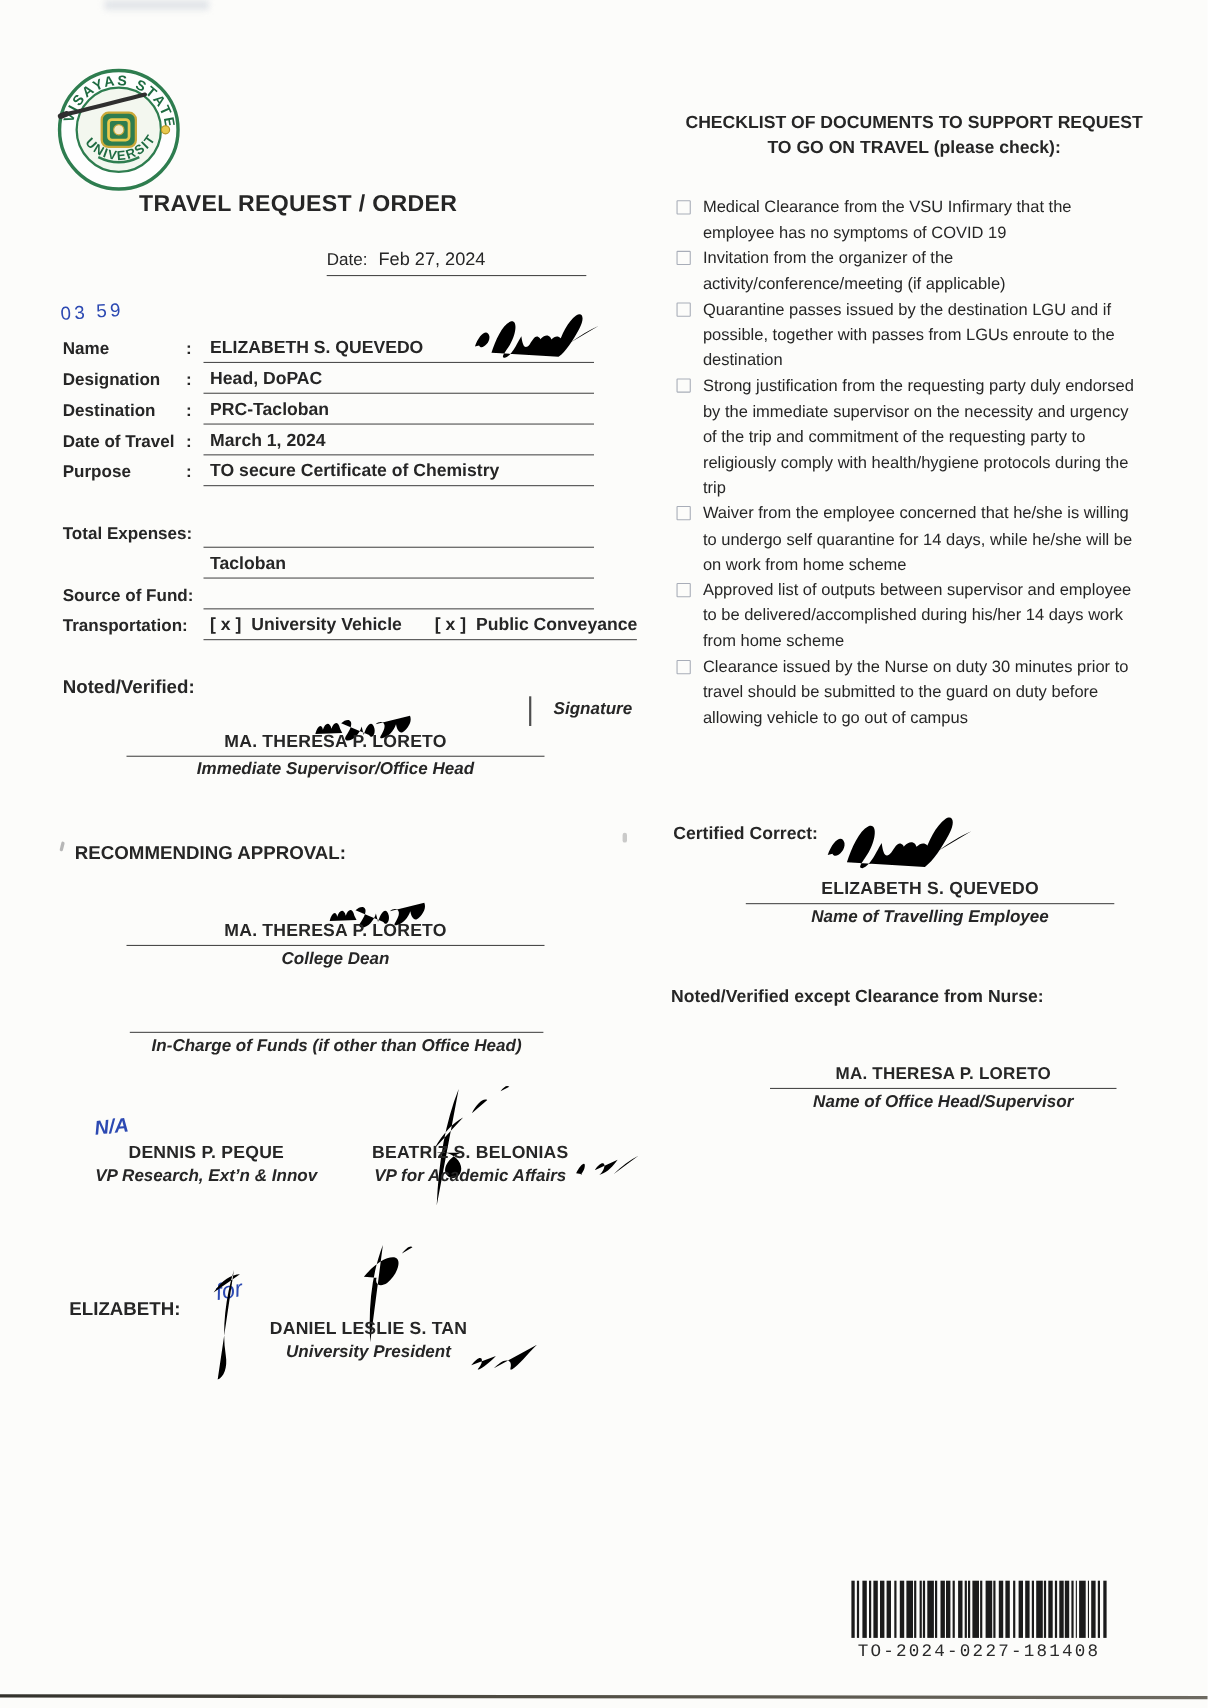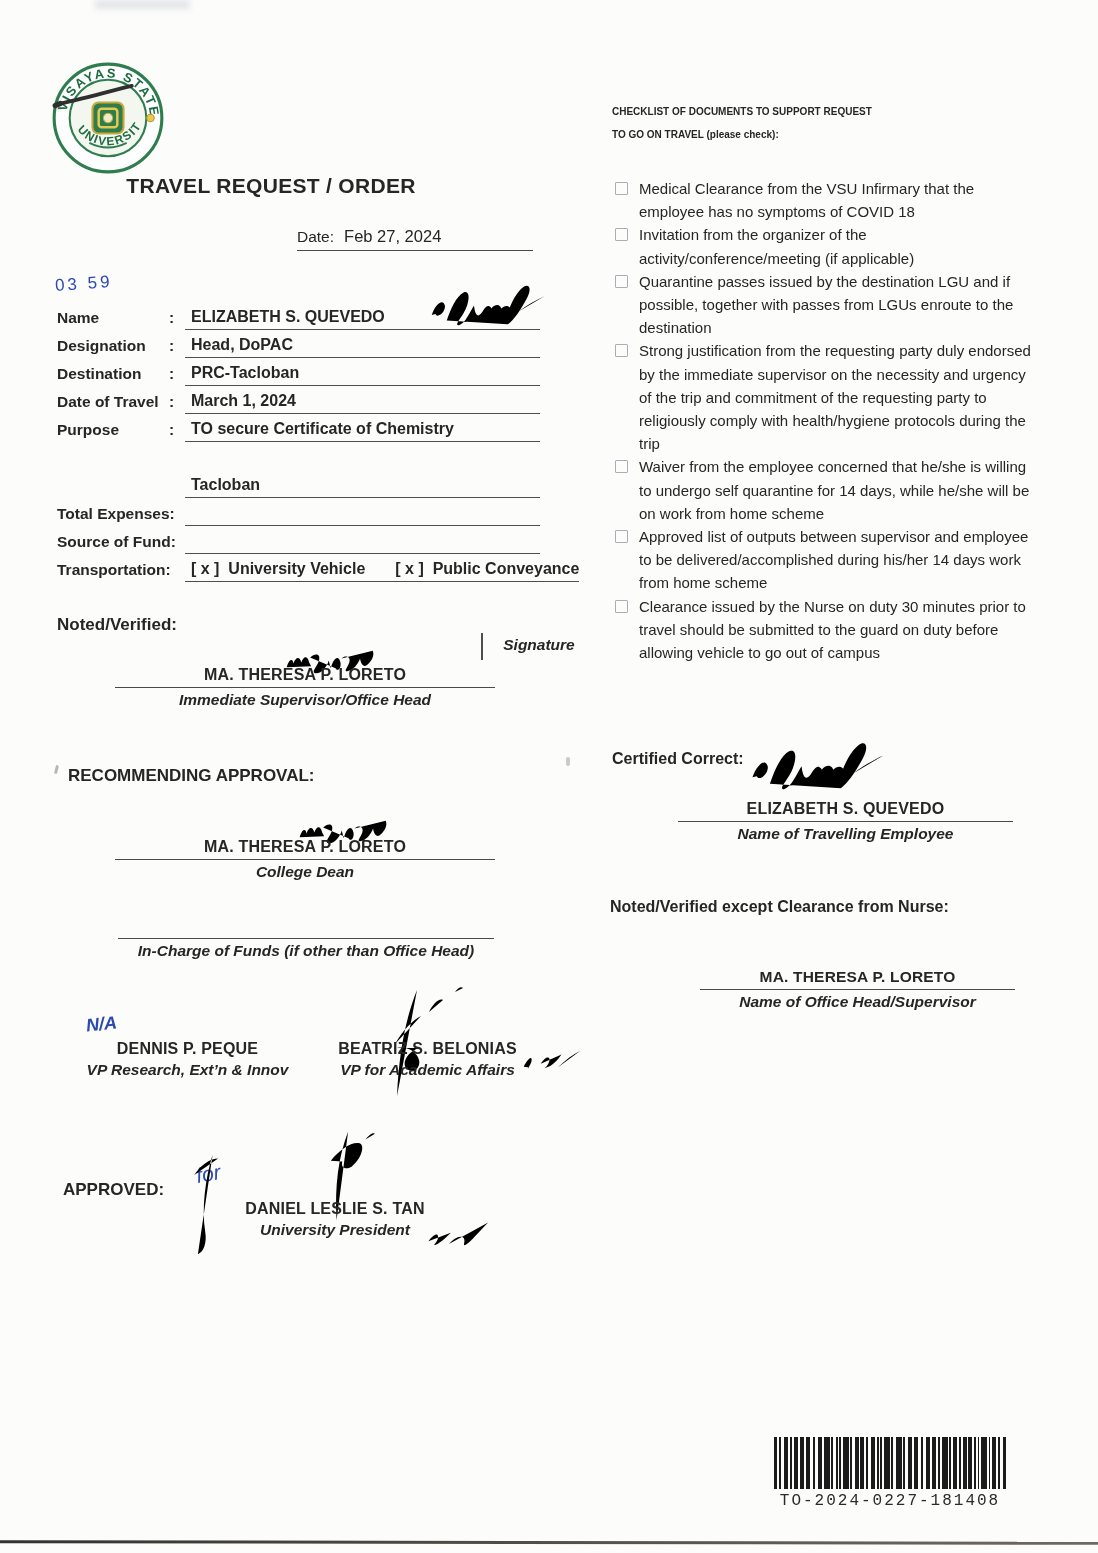--- a/index.html
+++ b/index.html
@@ -38,21 +38,21 @@
   .sec-heading{font-weight:bold;font-size:17px;}
 
   
   .sigblock{position:absolute;text-align:center;}
   .signame{font-weight:bold;font-size:16px;letter-spacing:.2px;}
   .sigline{border-top:1.6px solid #4a4a4a;margin-top:3px;}
   .sigtitle{font-weight:bold;font-style:italic;font-size:15.5px;margin-top:3px;}
 
   
   .checklist{left:612px;top:100px;width:438px;}
-  .chk-head{font-weight:bold;font-size:10px;line-height:23px;margin-bottom:31px;}
+  .chk-head{font-weight:bold;font-size:16px;text-align:center;line-height:23px;margin-bottom:31px;}
   .chk-item{display:flex;font-size:15px;line-height:23.2px;}
   .chk-box{width:11px;height:11px;border:1.6px solid #a8adb8;border-radius:1px;
            flex:none;margin:5px 11px 0 3px;background:transparent;}
   .chk-text{flex:1;max-width:392px;}
 
   
   .sig{position:absolute;}
   .hand{position:absolute;color:#2c49b2;font-style:italic;}
 
   
@@ -141,27 +141,27 @@
     <div class="frow">
       <span class="flabel">Purpose</span>
       <span class="fcolon">:</span>
       <span class="fvalue">TO secure Certificate of Chemistry</span>
     </div>
     <div class="frow">
       <span class="flabel"></span>
       <span class="fcolon"></span>
     </div>
     <div class="frow">
+      <span class="flabel wide">Total Expenses:</span>
+      <span class="fvalue"></span>
+    </div>
+    <div class="frow">
       <span class="flabel"></span>
       <span class="fcolon"></span>
       <span class="fvalue">Tacloban</span>
-    </div>
-    <div class="frow">
-      <span class="flabel wide">Total Expenses:</span>
-      <span class="fvalue"></span>
     </div>
     <div class="frow">
       <span class="flabel wide">Source of Fund:</span>
       <span class="fvalue"></span>
     </div>
     <div class="frow">
       <span class="flabel wide">Transportation:</span>
       <span class="fvalue"><span>[ x ]  University Vehicle</span><span style="display:inline-block;width:30px"></span><span>[ x ]  Public Conveyance</span></span>
     </div>
     <div class="sig-divider"></div>
@@ -208,21 +208,21 @@
       <use href="#p-belonias"></use>
     </svg>
   <div class="sigblock" style="left:320px;top:1040px;width:215px">
     <div class="signame">BEATRIZ S. BELONIAS</div>
     <div class="sigtitle">VP for Academic Affairs</div>
   </div>
   <svg class="sig" style="left:520px;top:1042px" width="66" height="38" viewBox="0 0 70 40">
       <use href="#p-belonias-initials"></use>
     </svg>
 
-  <div class="abs sec-heading" style="left:63px;top:1180px">APPROVED:</div>
+  <div class="abs sec-heading" style="left:63px;top:1180px">ELIZABETH:</div>
   <div class="abs hand" style="left:196px;top:1162px;font-size:21px;transform:rotate(-10deg)">for</div>
   <svg class="sig" style="left:185px;top:1148px" width="46" height="112" viewBox="0 0 50 115">
       <use href="#p-tan-descender"></use>
     </svg>
   <svg class="sig" style="left:292px;top:1128px" width="116" height="96" viewBox="0 0 120 100">
       <use href="#p-tan-k"></use>
     </svg>
   <div class="sigblock" style="left:200px;top:1200px;width:270px">
     <div class="signame">DANIEL LESLIE S. TAN</div>
     <div class="sigtitle">University President</div>
@@ -231,21 +231,21 @@
       <use href="#p-tan-mark"></use>
     </svg>
 
   <div class="abs checklist">
     <div class="chk-head">
       <div>CHECKLIST OF DOCUMENTS TO SUPPORT REQUEST</div>
       <div>TO GO ON TRAVEL (please check):</div>
     </div>
     <div class="chk-item">
       <span class="chk-box"></span>
-      <span class="chk-text">Medical Clearance from the VSU Infirmary that the employee has no symptoms of COVID 18</span>
+      <span class="chk-text">Medical Clearance from the VSU Infirmary that the employee has no symptoms of COVID 19</span>
     </div>
     <div class="chk-item">
       <span class="chk-box"></span>
       <span class="chk-text">Invitation from the organizer of the activity/conference/meeting (if applicable)</span>
     </div>
     <div class="chk-item">
       <span class="chk-box"></span>
       <span class="chk-text">Quarantine passes issued by the destination LGU and if possible, together with passes from LGUs enroute to the destination</span>
     </div>
     <div class="chk-item">

